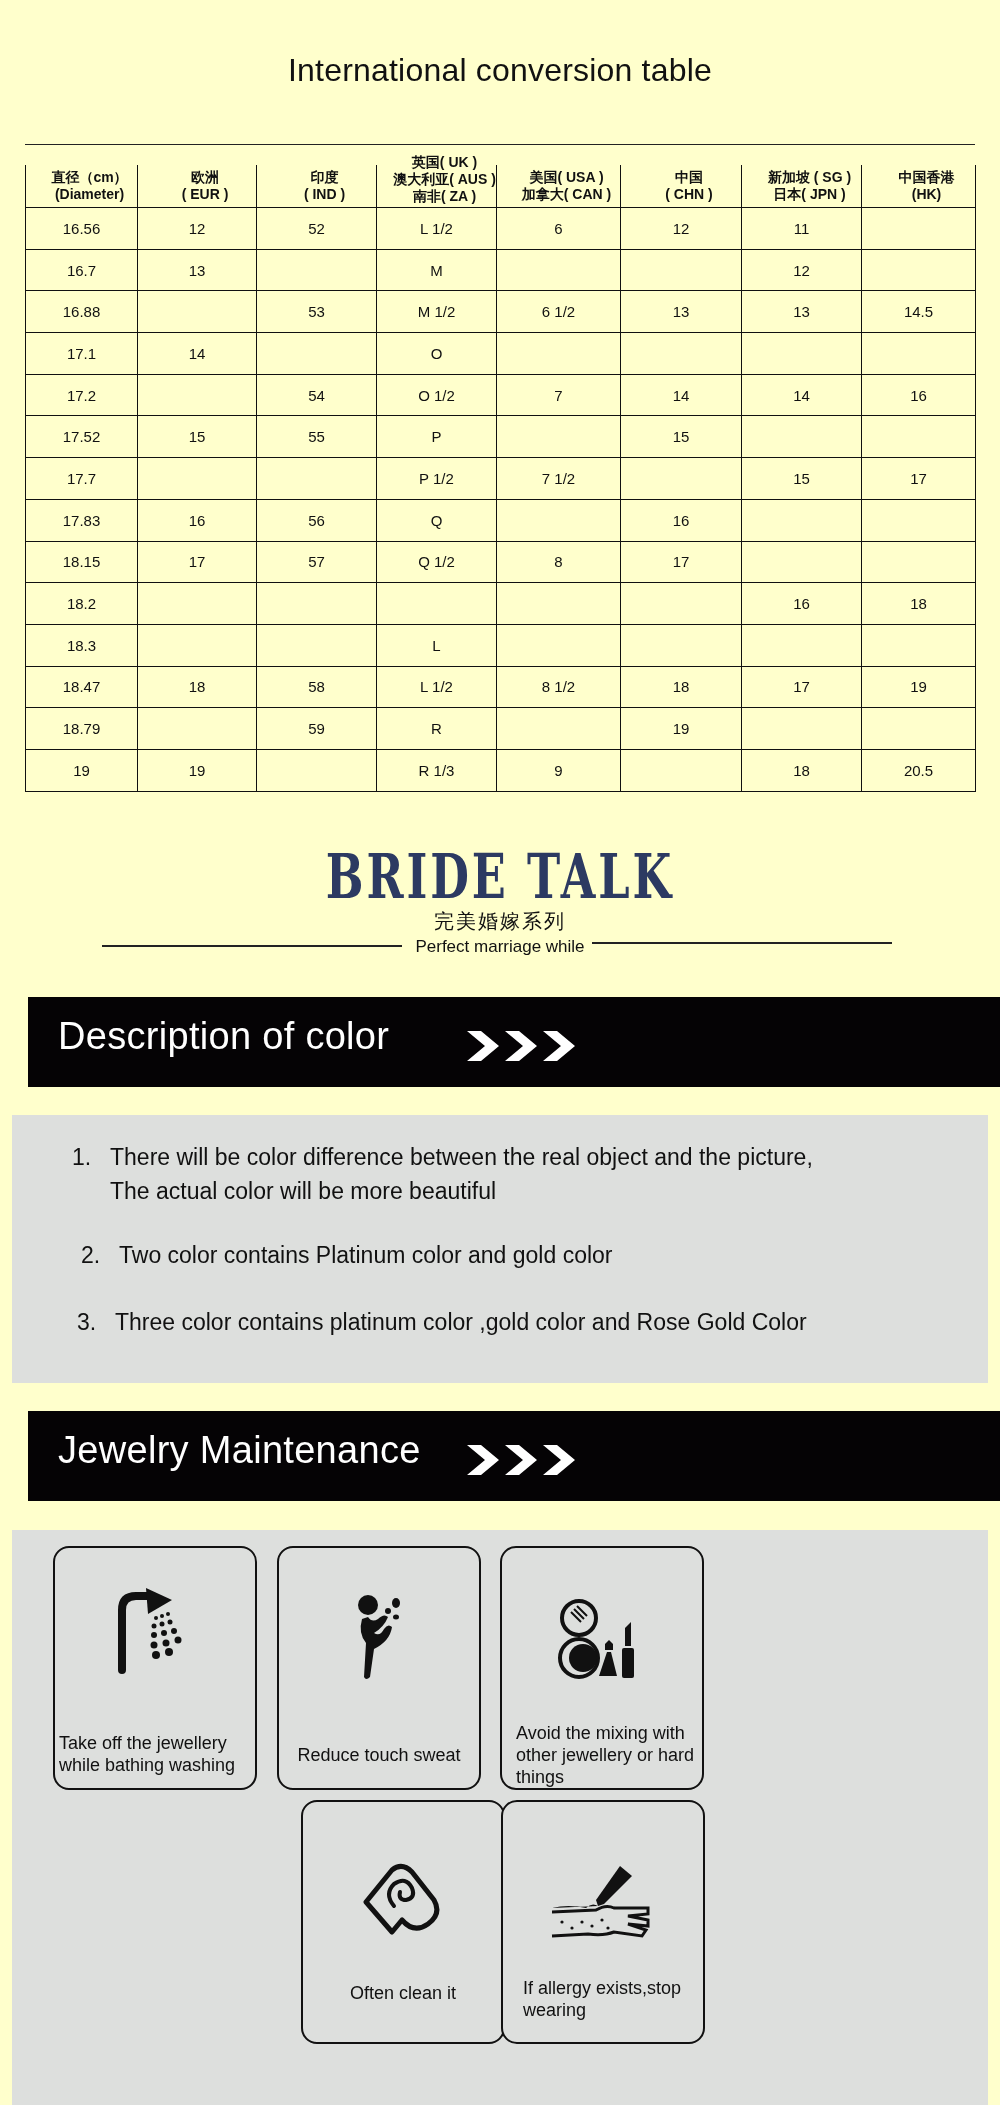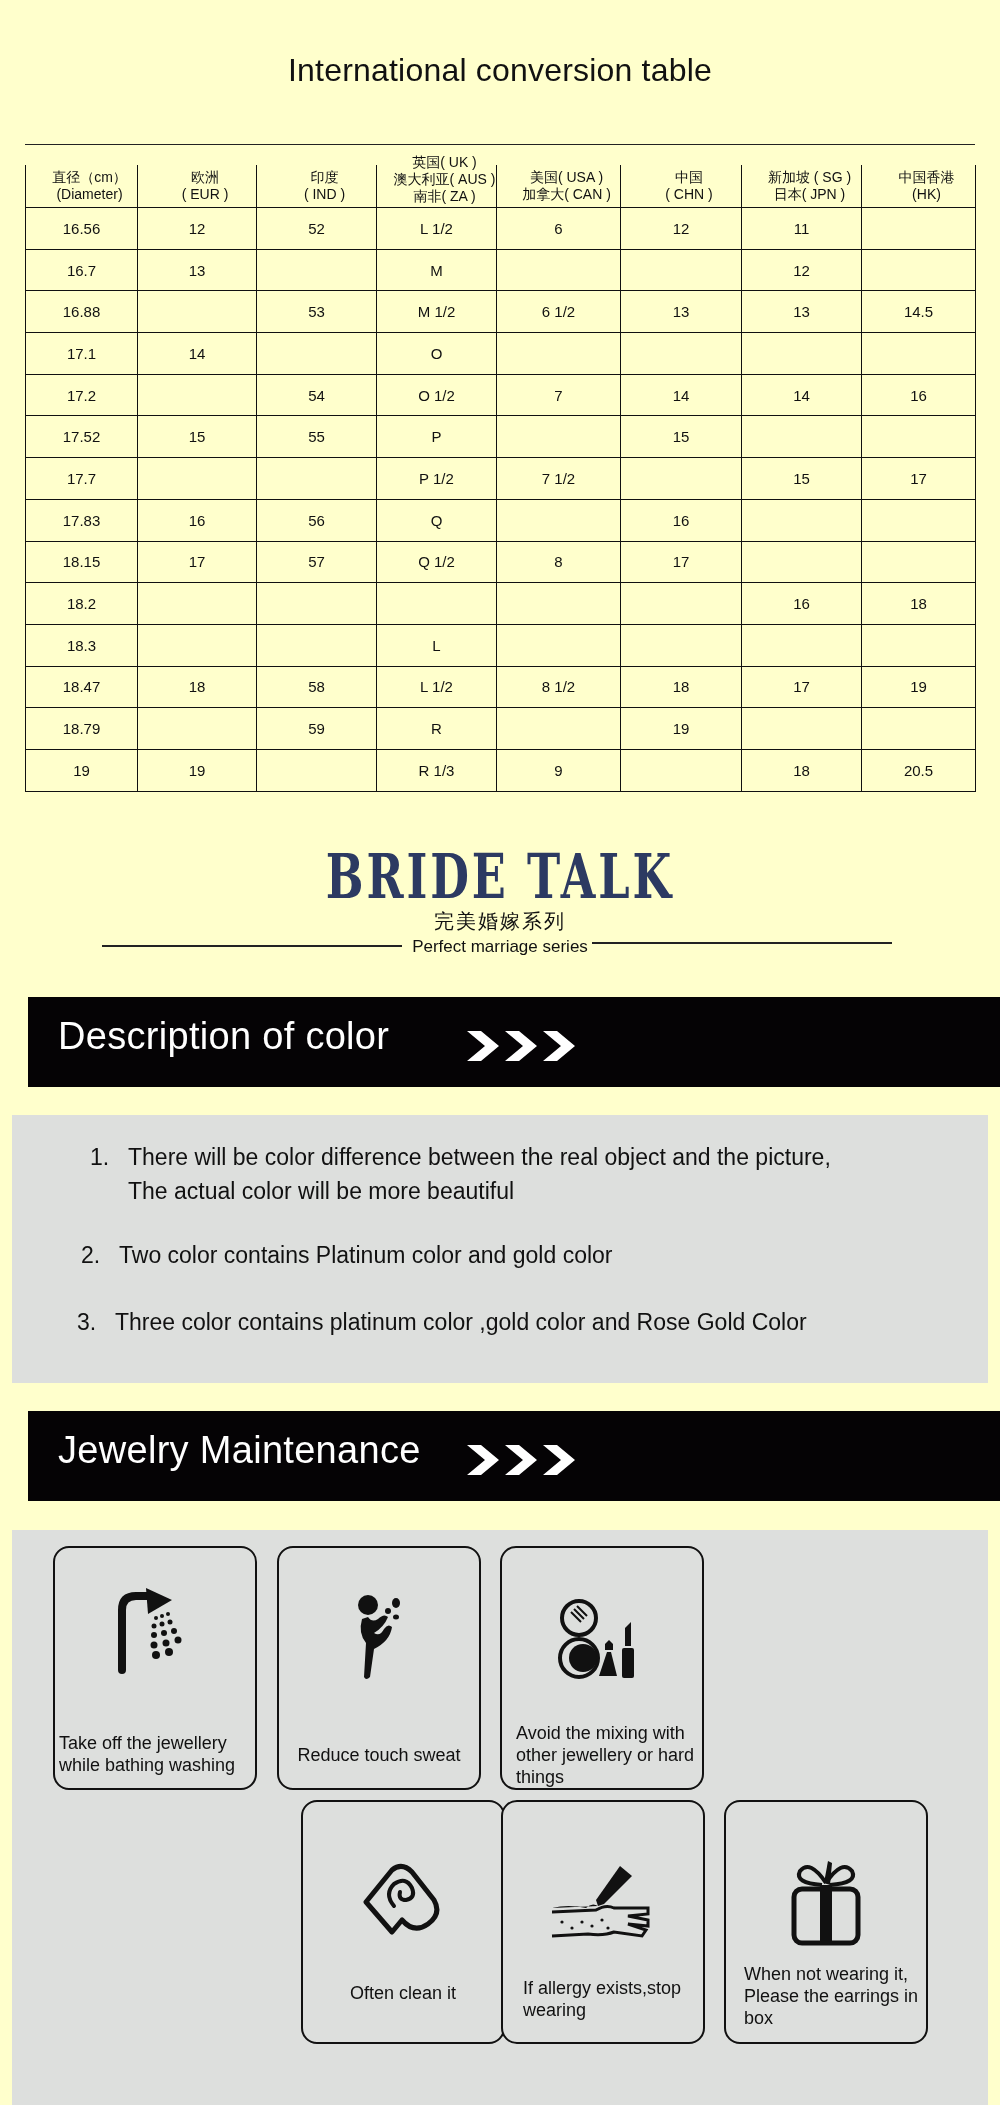--- a/index.html
+++ b/index.html
@@ -20,21 +20,21 @@
   #size-table {
     left:25px; top:165px; width:950px;
     border-collapse:collapse; table-layout:fixed;
     font-size:15px;
   }
   #size-table th, #size-table td {
     border-left:1.5px solid #111; border-right:1.5px solid #111;
     text-align:center; vertical-align:middle; padding:0;
   }
   #size-table th {
-    height:40px; font-weight:normal; font-size:14px; line-height:17px;
+    height:40px; font-weight:bold; font-size:14px; line-height:17px;
     border-bottom:1.5px solid #111;
     padding-left:16px;
   }
   #size-table td { height:40.7px; border-bottom:1.5px solid #111; }
 
   
   #logo-wrap { left:0; top:845px; width:1000px; height:120px; }
   #logo-text {
     position:absolute; left:0; width:1000px; top:0; text-align:center;
     font-family:"DejaVu Serif", serif; font-size:62px; line-height:64px;
@@ -270,34 +270,34 @@
         <td>20.5</td>
       </tr>
     </tbody>
 </table>
 
 <div id="logo-wrap" class="abs">
   <div id="logo-text">BRIDE TALK</div>
   <div class="logo-line" style="left:102px;width:300px;"></div>
   <div id="logo-cn">完美婚嫁系列</div>
   <div class="logo-line" style="left:592px;width:300px;top:97px;"></div>
-  <div id="logo-en">Perfect marriage series</div>
+  <div id="logo-en">Perfect marriage while</div>
 </div>
 
 <div class="abs banner" style="top:997px;">
   <div class="banner-title">Description of color</div>
   <svg class="banner-arrows" style="left:437px;" width="116" height="34" viewBox="0 0 116 34">
     <path d="M2 2 L16 2 L34 17 L16 32 L2 32 L20 17 Z" fill="#fff"></path>
     <path d="M40 2 L54 2 L72 17 L54 32 L40 32 L58 17 Z" fill="#fff"></path>
     <path d="M78 2 L92 2 L110 17 L92 32 L78 32 L96 17 Z" fill="#fff"></path>
   </svg>
 </div>
 
 <div class="abs gray" style="top:1115px;height:268px;">
-  <div class="color-item" style="left:78px;top:25px;">
+  <div class="color-item" style="left:60px;top:25px;">
     <span class="num">1.</span><span>There will be color difference between the real object and the picture,</span><br>
     <span class="num"></span><span>The actual color will be more beautiful</span>
   </div>
   <div class="color-item" style="left:69px;top:123px;">
     <span class="num">2.</span><span>Two color contains Platinum color and gold color</span>
   </div>
   <div class="color-item" style="left:65px;top:190px;">
     <span class="num">3.</span><span>Three color contains platinum color ,gold color and Rose Gold Color</span>
   </div>
 </div>
@@ -380,23 +380,13 @@
           <circle cx="24" cy="64" r="1.6"></circle>
           <circle cx="34" cy="58" r="1.6"></circle>
         <circle cx="44" cy="62" r="1.6"></circle>
           <circle cx="54" cy="56" r="1.6"></circle>
           <circle cx="60" cy="64" r="1.6"></circle>
       </g>
     </svg>
     <div class="card-label" style="top:175px;left:20px;">If allergy exists,stop wearing</div>
   </div>
 
-  <div class="card" style="left:712px;top:270px;">
-    <svg style="top:55px;" width="76" height="90" viewBox="0 0 76 90">
-      <path d="M38 26 Q22 2 12 14 Q6 26 34 28" fill="none" stroke="#111" stroke-width="4"></path>
-      <path d="M38 26 Q54 2 64 14 Q70 26 42 28" fill="none" stroke="#111" stroke-width="4"></path>
-      <path d="M36 26 L40 4 L44 6 L42 28 Z" fill="#111"></path>
-      <rect x="6" y="32" width="64" height="54" rx="8" fill="none" stroke="#111" stroke-width="5"></rect>
-      <rect x="32" y="28" width="12" height="58" fill="#111"></rect>
-    </svg>
-    <div class="card-label" style="top:161px;left:18px;">When not wearing it, Please the earrings in box</div>
-  </div>
 </div>
 
 </body></html>

